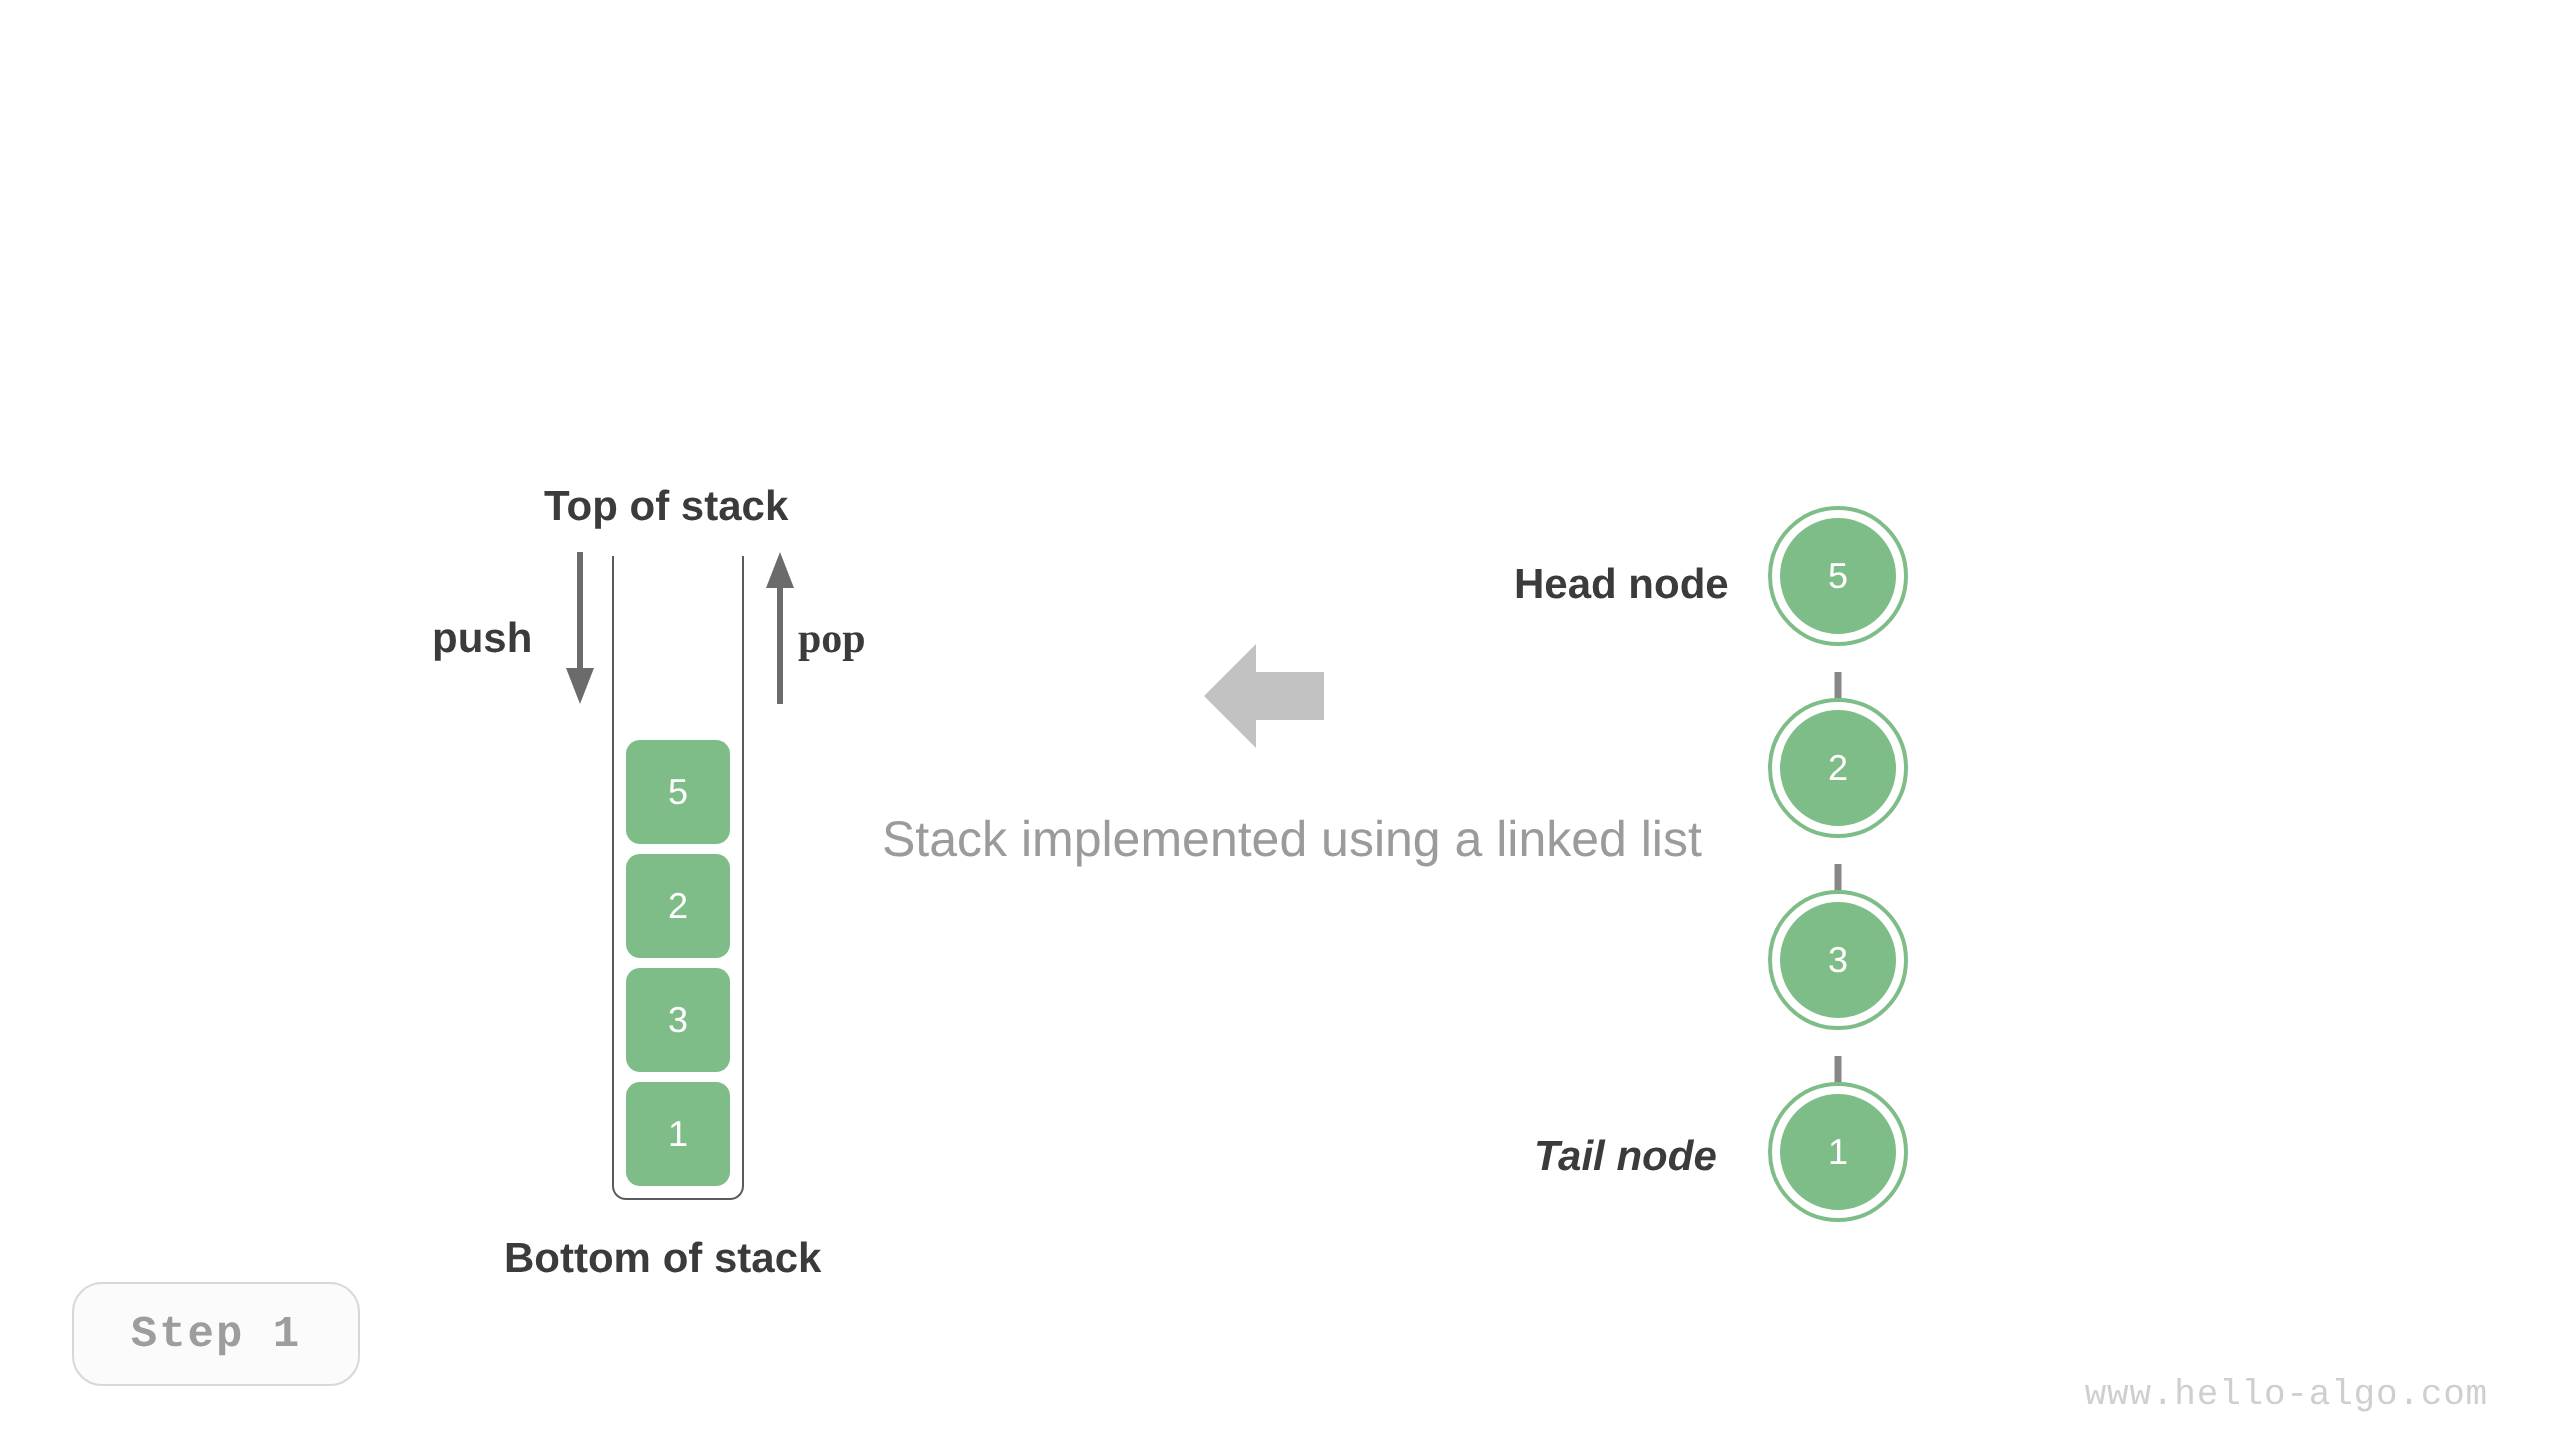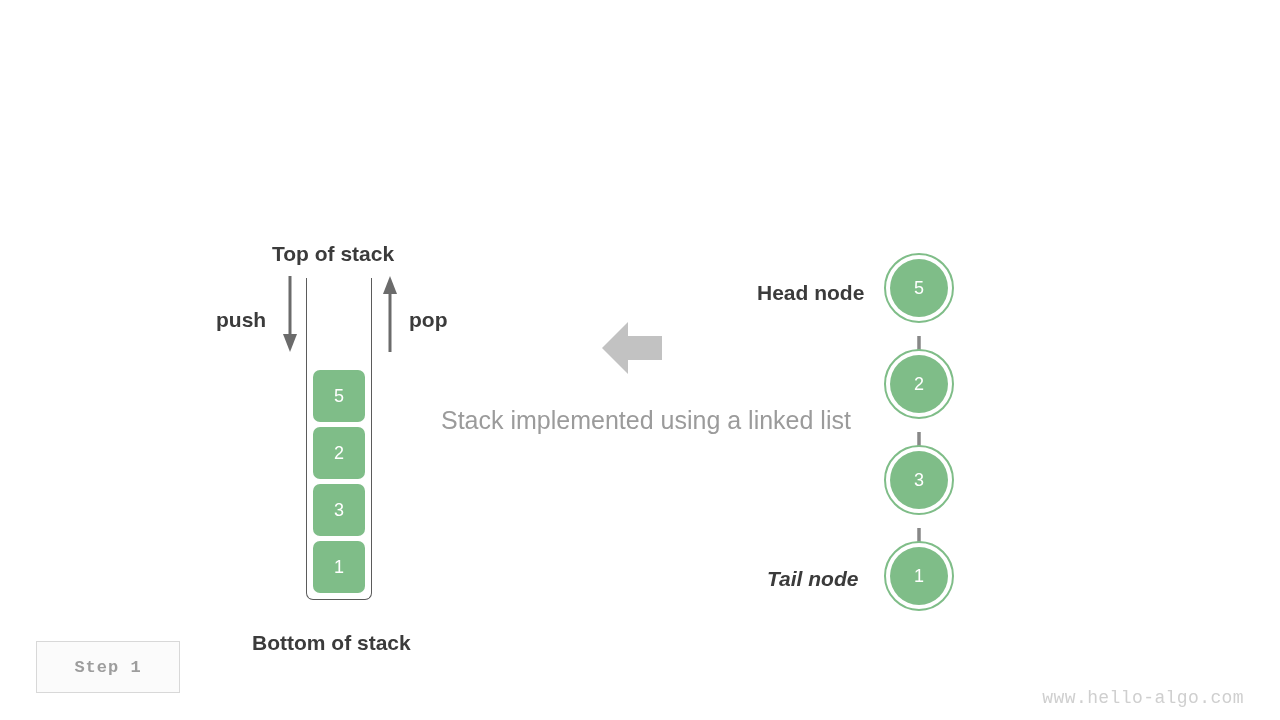--- a/index.html
+++ b/index.html
@@ -134,27 +134,27 @@
 
   
   #step-badge {
     position: absolute;
     left: 36px;
     top: 641px;
     width: 144px;
     height: 52px;
     box-sizing: border-box;
     border: 1px solid #d8d8d8;
-    border-radius: 0;
+    border-radius: 15px;
     background: #fbfbfb;
     display: flex;
     align-items: center;
     justify-content: center;
     font-family: "Liberation Mono", monospace;
-    font-size: 17px;
+    font-size: 22px;
     font-weight: bold;
     letter-spacing: 1px;
     color: #9d9d9d;
   }
 
   
   #watermark {
     position: absolute;
     right: 36px;
     bottom: 12px;
@@ -167,42 +167,42 @@
 </style>
 </head>
 <body>
 
 <div class="canvas">
 
   <div class="label-bold" style="left:272px; top:243px;">Top of stack</div>
 
   <div class="label-bold" style="left:216px; top:309px;text-align:center;">push</div>
 
-  <div class="label-bold" style="left:409px; top:309px;">pop</div>
+  <div class="label-bold" style="left:399px; top:309px;font-family:Liberation Serif, serif;">pop</div>
 
   <svg class="vert-arrow" style="left:276px; top:272px;" width="28" height="84" viewBox="0 0 28 84">
     <line x1="14" y1="4" x2="14" y2="66" stroke="#6b6b6b" stroke-width="3"></line>
     <polygon points="14,80 7,62 21,62" fill="#6b6b6b"></polygon>
   </svg>
 
   <svg class="vert-arrow" style="left:376px; top:272px;" width="28" height="84" viewBox="0 0 28 84">
     <line x1="14" y1="80" x2="14" y2="18" stroke="#6b6b6b" stroke-width="3"></line>
     <polygon points="14,4 7,22 21,22" fill="#6b6b6b"></polygon>
   </svg>
 
   <div id="stack-container"></div>
 
   <div id="stack-items">
     <div class="stack-cell">5</div>
     <div class="stack-cell">2</div>
     <div class="stack-cell">3</div>
     <div class="stack-cell">1</div>
   </div>
 
-  <div class="label-bold" style="left:252px; top:619px;margin-top:13px;">Bottom of stack</div>
+  <div class="label-bold" style="left:252px; top:619px;">Bottom of stack</div>
 
   <svg id="transform-arrow" width="60" height="56" viewBox="0 0 60 56">
     <polygon points="0,28 26,2 26,16 60,16 60,40 26,40 26,54" fill="#c2c2c2"></polygon>
   </svg>
 
   <div class="caption" style="left:441px; top:408px;">Stack implemented using a linked list</div>
 
   <div class="label-bold" style="left:757px; top:282px;">Head node</div>
 
   <div class="label-bold" style="left:767px; top:568px;font-style:italic;">Tail node</div>

